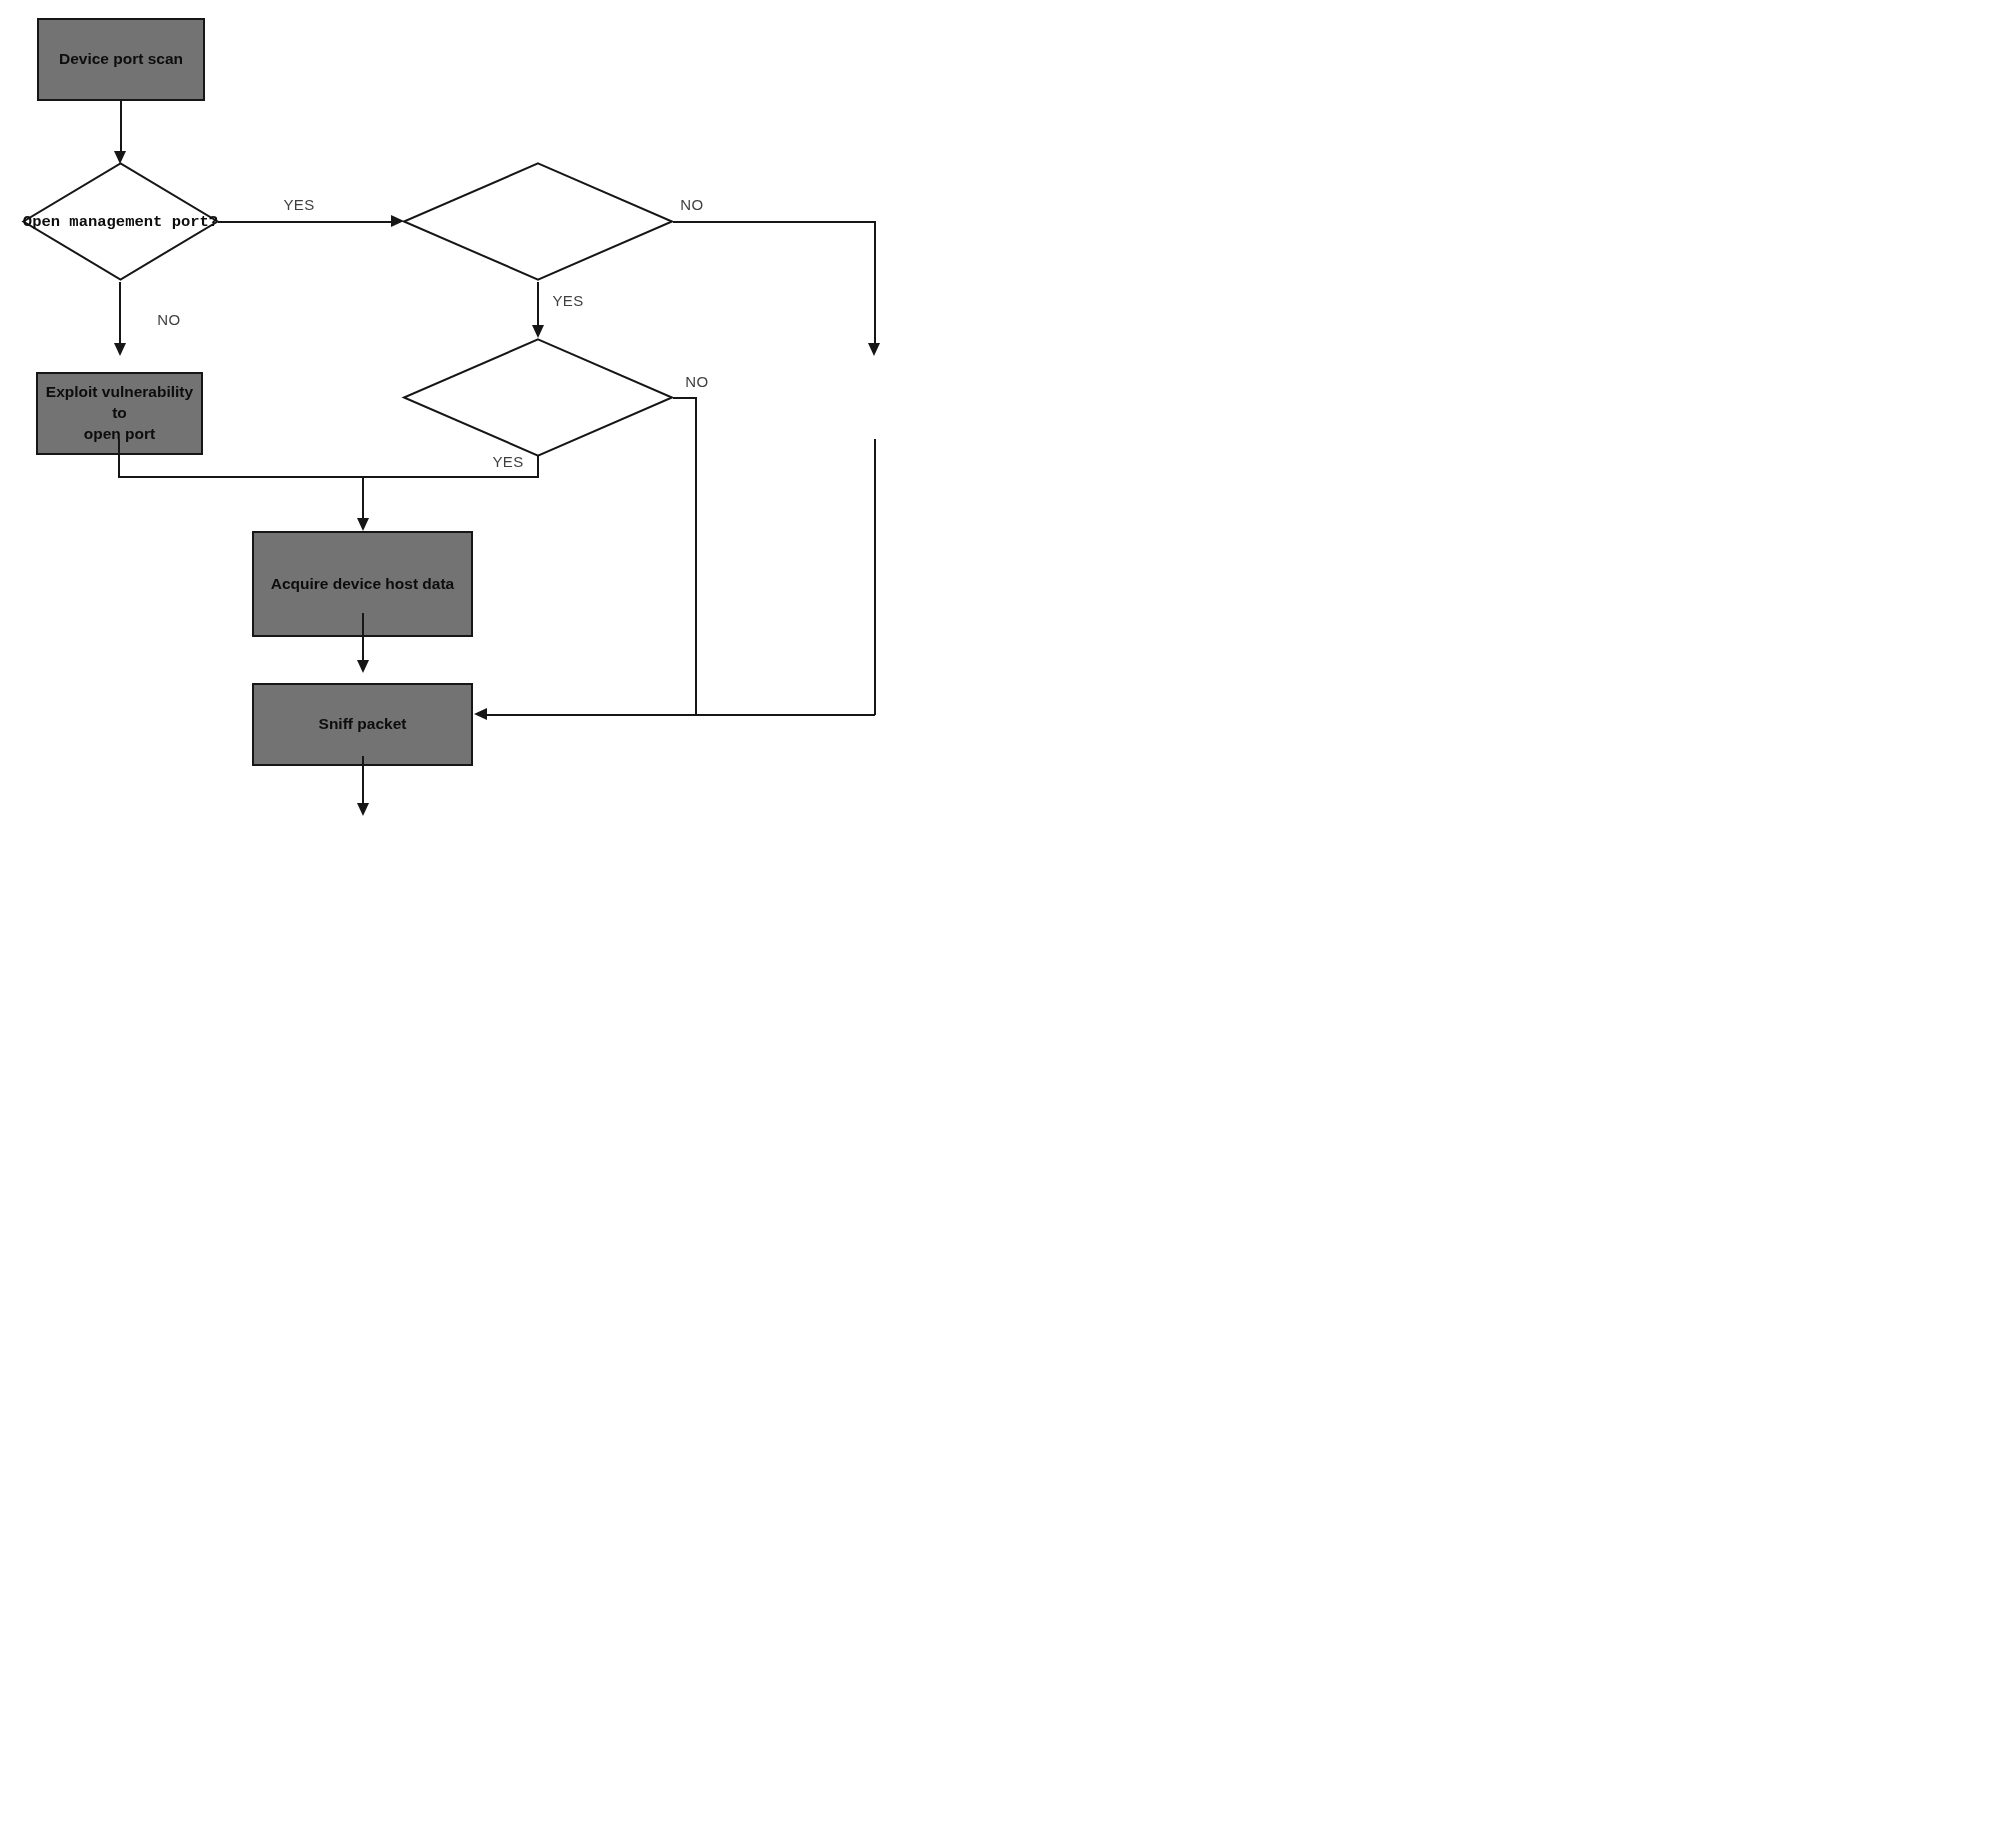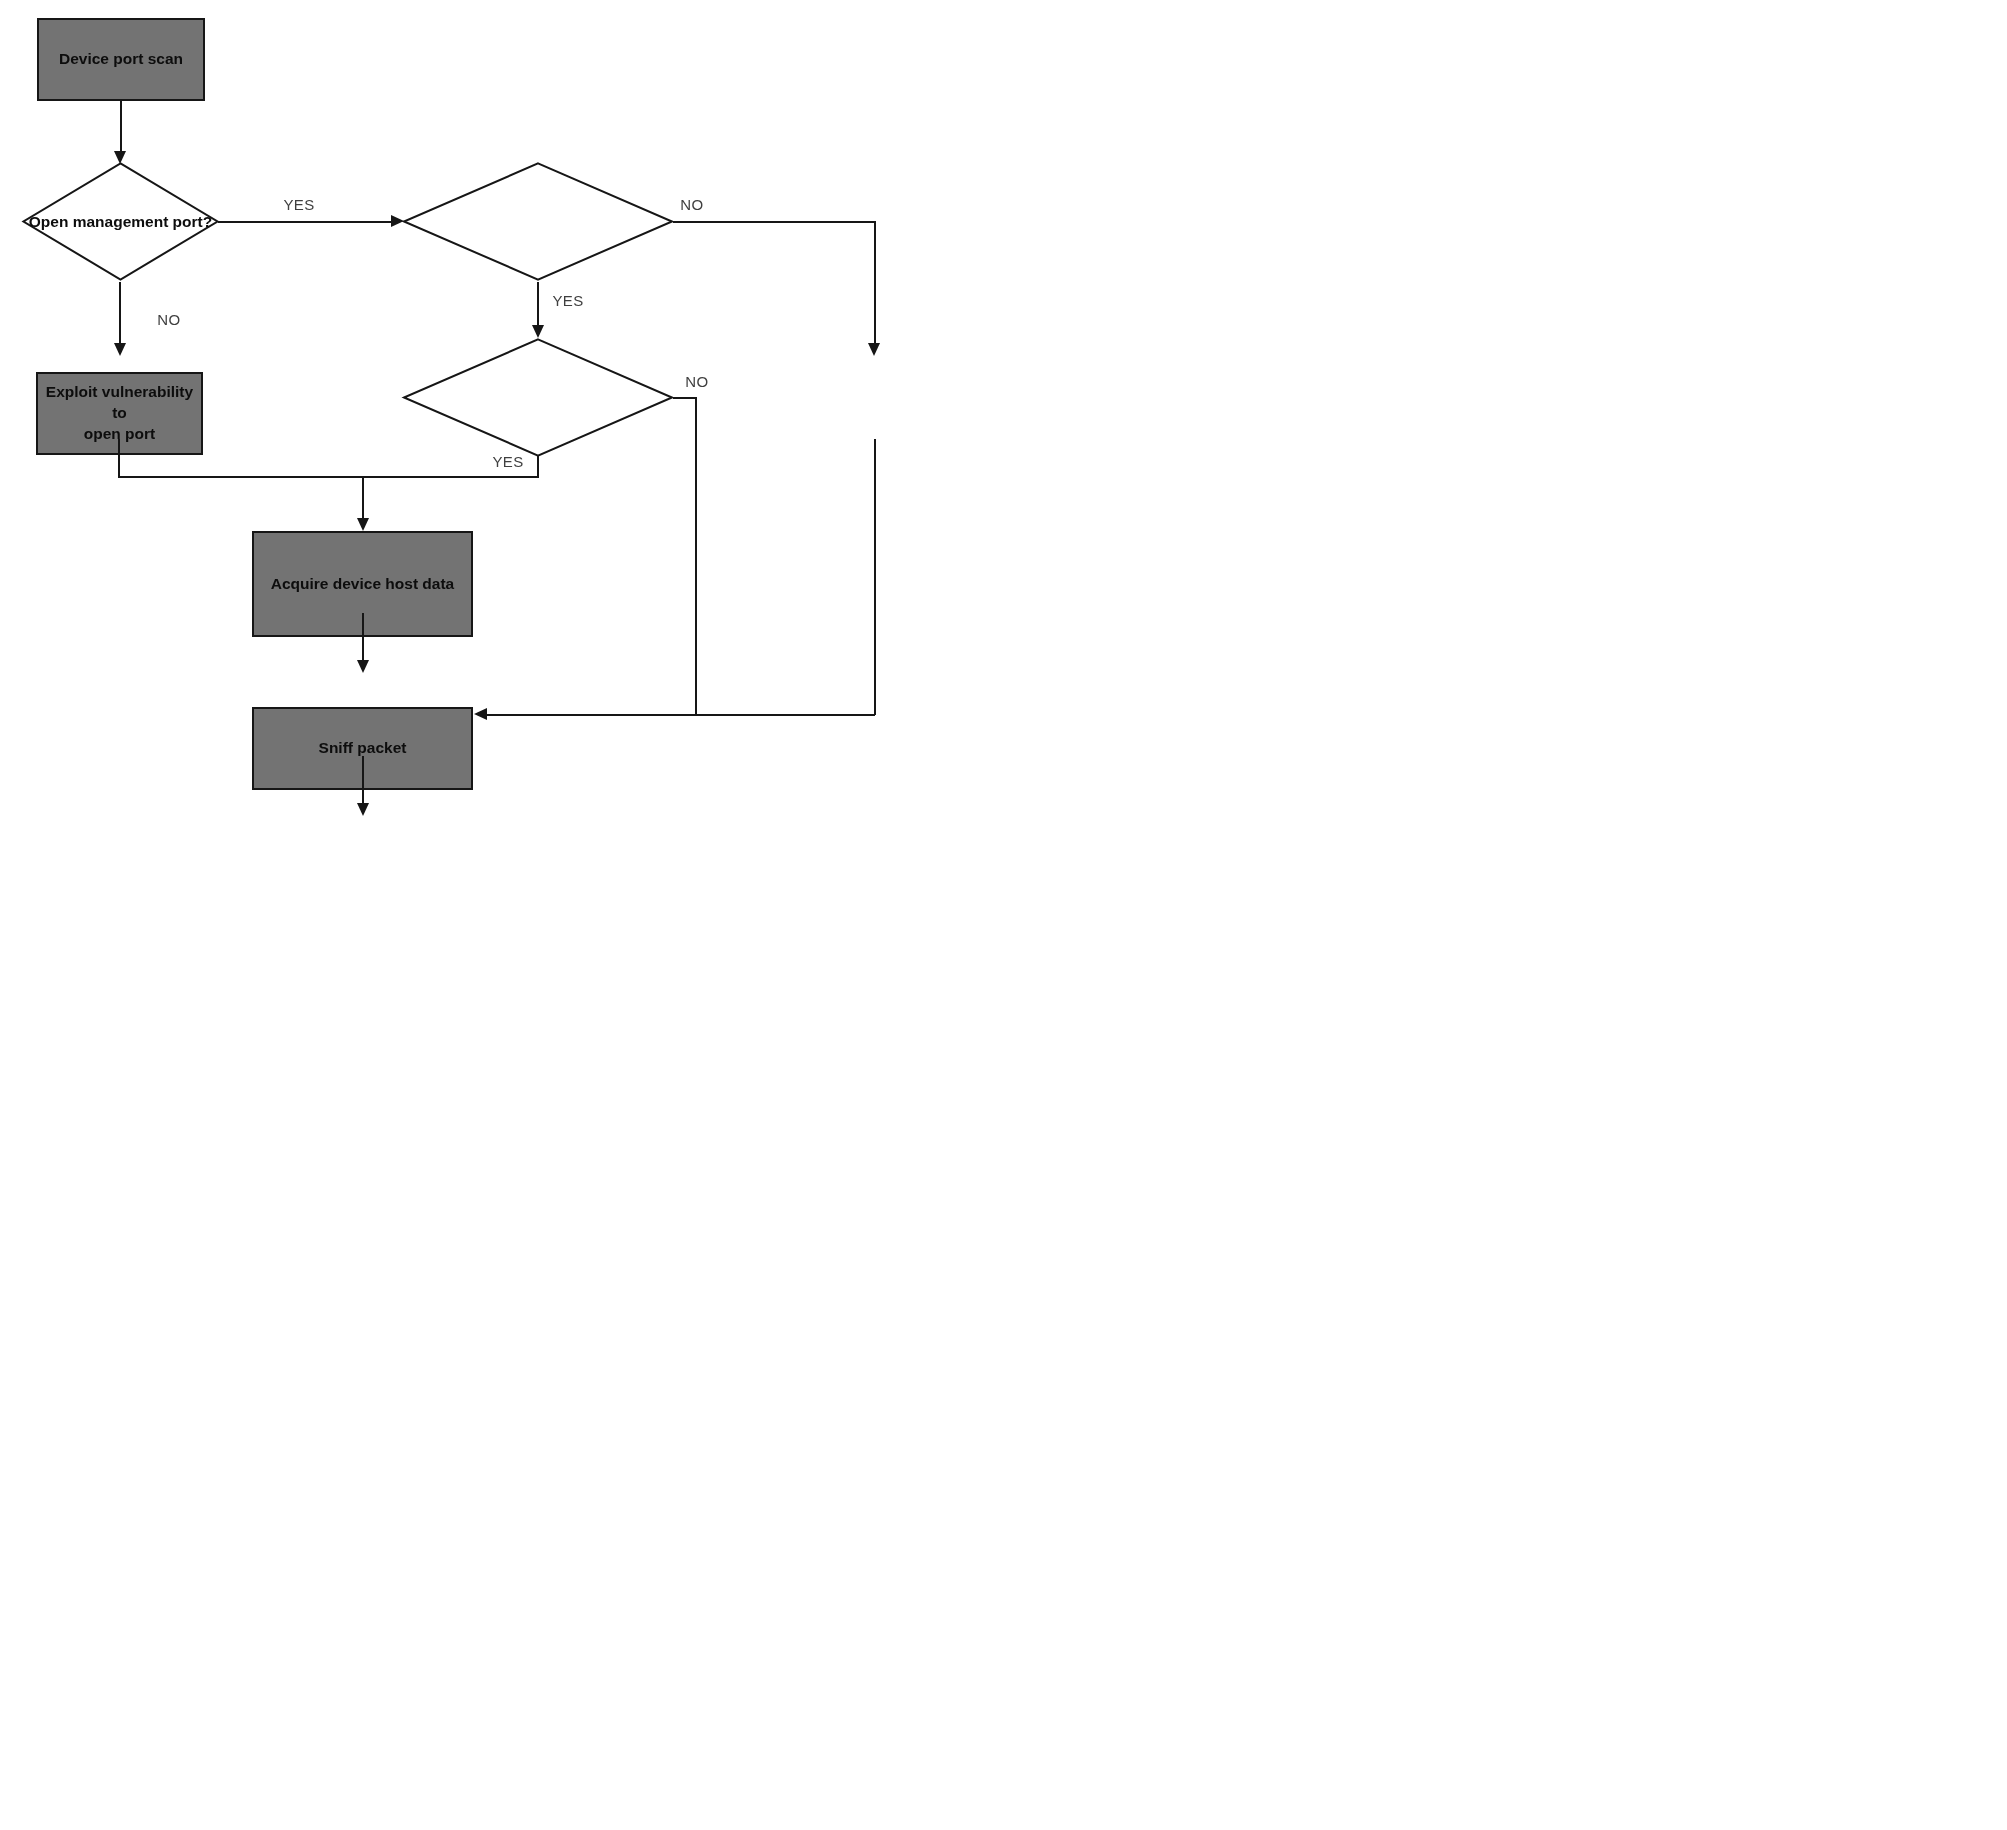--- a/index.html
+++ b/index.html
@@ -10,21 +10,21 @@
   .node{
     position:absolute;box-sizing:border-box;border:2px solid #161616;background:#737373;
     display:flex;align-items:center;justify-content:center;text-align:center;
     font-weight:bold;font-size:15.5px;color:#0d0d0d;line-height:1.35;
     white-space:pre-line;
   }
   svg.diamond{position:absolute;overflow:visible;}
   svg.diamond polygon{fill:#ffffff;stroke:#161616;stroke-width:2.5px;}
   .dlabel{
     position:absolute;display:flex;align-items:center;justify-content:center;text-align:center;
-    font-weight:bold;font-size:15.5px;color:#0d0d0d;white-space:nowrap;pointer-events:none;
+    font-weight:bold;font-size:15.5px;color:#0d0d0d;white-space:nowrap;pointer-events:none;font-family:Liberation Mono, monospace;
   }
   .line{position:absolute;background:#161616;}
   .ah{position:absolute;width:0;height:0;}
   .ah.down{border-left:6.5px solid transparent;border-right:6.5px solid transparent;border-top:13px solid #161616;}
   .ah.right{border-top:6.5px solid transparent;border-bottom:6.5px solid transparent;border-left:13px solid #161616;}
   .ah.left{border-top:6.5px solid transparent;border-bottom:6.5px solid transparent;border-right:13px solid #161616;}
   .elabel{
     position:absolute;transform:translate(-50%,-50%);
     font-size:15px;color:#3f3f3f;font-weight:normal;letter-spacing:0.4px;
   }
@@ -35,21 +35,21 @@
 <div class="canvas">
 
   <div class="node" style="left:37px;top:18px;width:168px;height:83px">Device port scan</div>
 
   <div class="node" style="left:36px;top:372px;width:167px;height:83px">Exploit vulnerability to
 open port</div>
 
 
   <div class="node" style="left:252px;top:531px;width:221px;height:106px">Acquire device host data</div>
 
-  <div class="node" style="left:252px;top:707px;width:221px;height:83px">Sniff packet</div>
+  <div class="node" style="left:252px;top:683px;width:221px;height:83px">Sniff packet</div>
 
 
   <svg class="diamond" style="left:21px;top:161px;width:199px;height:121px" viewBox="0 0 245 149">
     <polygon points="122.5,3 242,74.5 122.5,146 3,74.5"></polygon>
   </svg>
   <div class="dlabel" style="left:21px;top:161px;width:199px;height:121px">Open management port?</div>
 
   <svg class="diamond" style="left:401px;top:161px;width:274px;height:121px" viewBox="0 0 336 149">
     <polygon points="168,3 333,74.5 168,146 3,74.5"></polygon>
   </svg>

